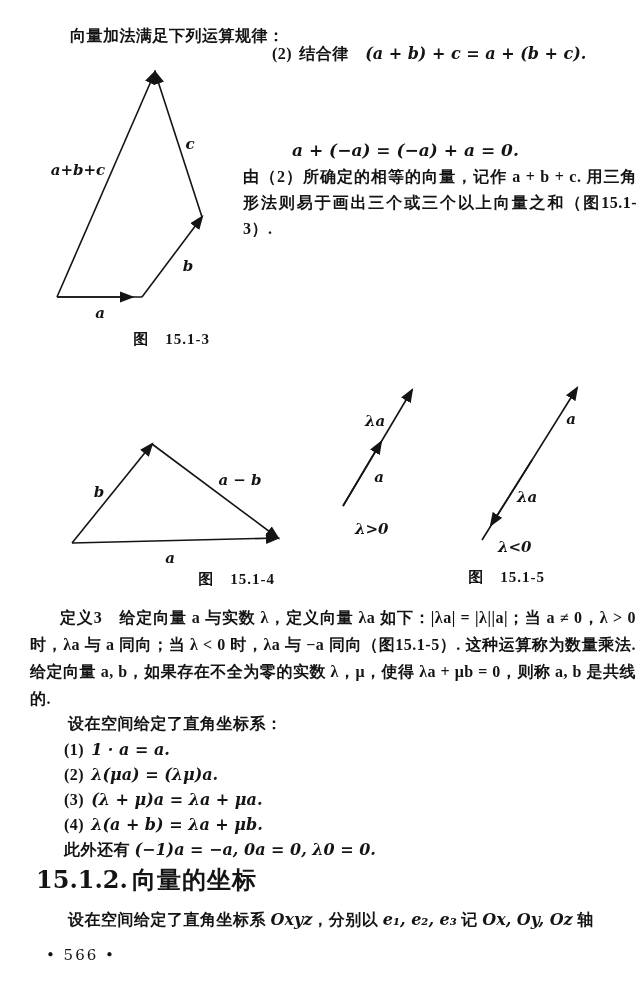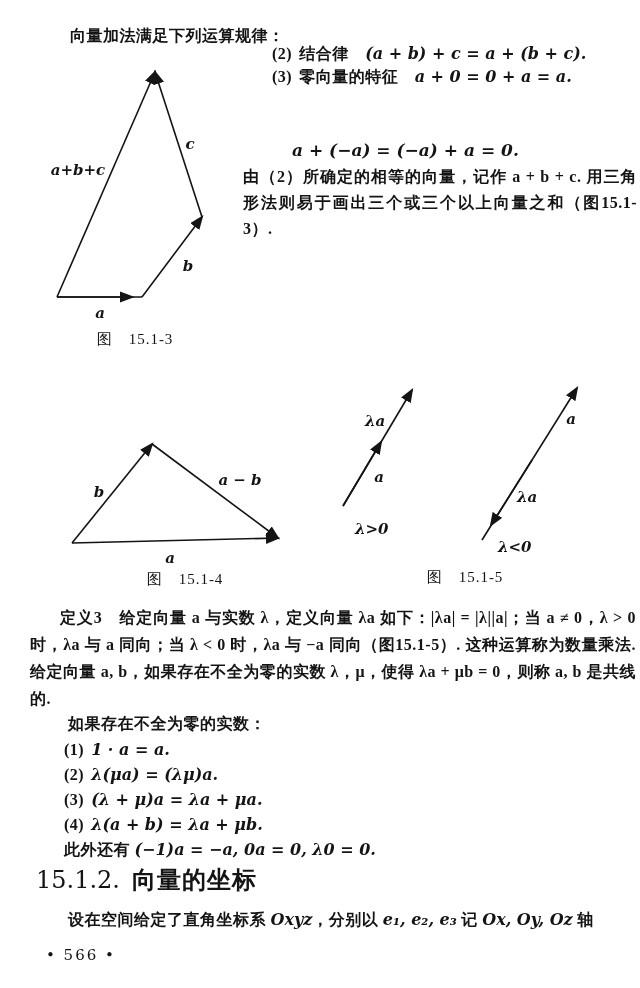--- a/index.html
+++ b/index.html
@@ -10,39 +10,36 @@
   }
   .abs{position:absolute;}
   .cn{font-weight:600;letter-spacing:0.5px;font-size:16px;line-height:23px;}
   .f{font-family:"DejaVu Serif",serif;font-style:italic;font-weight:bold;letter-spacing:0;}
   .num{font-style:normal;font-weight:600;margin-right:7px;}
   .rule-row{white-space:nowrap;height:23px;}
   .col{width:394px;text-align:justify;word-break:break-all;}
   .col p{margin:0;font-size:16px;line-height:26px;font-weight:600;letter-spacing:0.5px;}
   .para{font-size:16px;line-height:27px;font-weight:600;letter-spacing:0.5px;text-align:justify;word-break:break-all;margin:0;}
   .term{font-weight:800;}
-  .cap{font-size:15px;font-weight:400;letter-spacing:1px;text-align:center;white-space:pre;}
+  .cap{font-size:15px;font-weight:700;letter-spacing:1px;text-align:right;white-space:pre;}
   .heading{font-size:24px;font-weight:600;letter-spacing:1px;white-space:nowrap;}
-  .heading .hnum{font-family:"DejaVu Serif",serif;font-weight:400;margin-right:12px;letter-spacing:0;}
+  .heading .hnum{font-family:"DejaVu Serif",serif;font-weight:700;margin-right:4px;letter-spacing:0;}
   .pagenum{font-size:15px;font-weight:400;font-family:"DejaVu Serif",serif;letter-spacing:2px;}
   svg{display:block;}
   svg text{font-family:"DejaVu Serif",serif;font-style:italic;font-weight:bold;font-size:15px;fill:#141414;}
   svg line{stroke:#141414;stroke-width:1.6;}
 </style>
 </head>
 <body>
 
 <div class="abs cn" style="left:70px;top:24px;">向量加法满足下列运算规律：</div>
 
 <div class="abs" style="left:272px;top:42px;">
   <div class="rule-row cn">
     <span class="num">(2)</span><span>结合律</span>　<span class="f">(a + b) + c = a + (b + c).</span>
-  </div>
-  <div class="rule-row cn">
-    <span class="num">(3)</span><span>零向量的特征</span>　<span class="f">a + 0 = 0 + a = a.</span>
   </div>
 </div>
 
 <div class="abs f" style="left:292px;top:140px;font-size:17px;">a + (−a) = (−a) + a = 0.</div>
 
 <div class="abs col" style="left:243px;top:164px;">
   <p>由（2）所确定的相等的向量，记作 a + b + c. 用三角形法则易于画出三个或三个以上向量之和（图15.1-3）.</p>
 </div>
 
 <svg class="abs" style="left:20px;top:62px;" width="230" height="272" viewBox="0 0 230 272">
@@ -84,21 +81,21 @@
   <text x="236" y="42" text-anchor="middle">a</text>
   <text x="192" y="120" text-anchor="middle">λa</text>
   <text x="163" y="170">λ&lt;0</text>
 </svg>
 <div class="abs cap" style="left:385px;top:568px;width:160px;">图　15.1-5</div>
 
 <p class="abs para" style="left:30px;top:604px;width:606px;text-indent:30px;">
   <span class="term">定义3</span><span>　给定向量 a 与实数 λ，定义向量 λa 如下：|λa| = |λ||a|；当 a ≠ 0，λ &gt; 0 时，λa 与 a 同向；当 λ &lt; 0 时，λa 与 −a 同向（图15.1-5）. 这种运算称为</span><span class="term">数量乘法</span><span>. 给定向量 a, b，如果存在不全为零的实数 λ，μ，使得 λa + μb = 0，则称 a, b 是共线的.</span>
 </p>
 
-<div class="abs cn" style="left:68px;top:712px;">如果存在不全为零的实数：</div>
+<div class="abs cn" style="left:68px;top:712px;">设在空间给定了直角坐标系：</div>
 <div class="abs" style="left:64px;top:738px;">
   <div class="cn" style="height:25px;">
     <span class="num">(1)</span><span class="f">1 · a = a.</span>
   </div>
   <div class="cn" style="height:25px;">
     <span class="num">(2)</span><span class="f">λ(μa) = (λμ)a.</span>
   </div>
   <div class="cn" style="height:25px;">
     <span class="num">(3)</span><span class="f">(λ + μ)a = λa + μa.</span>
   </div>

